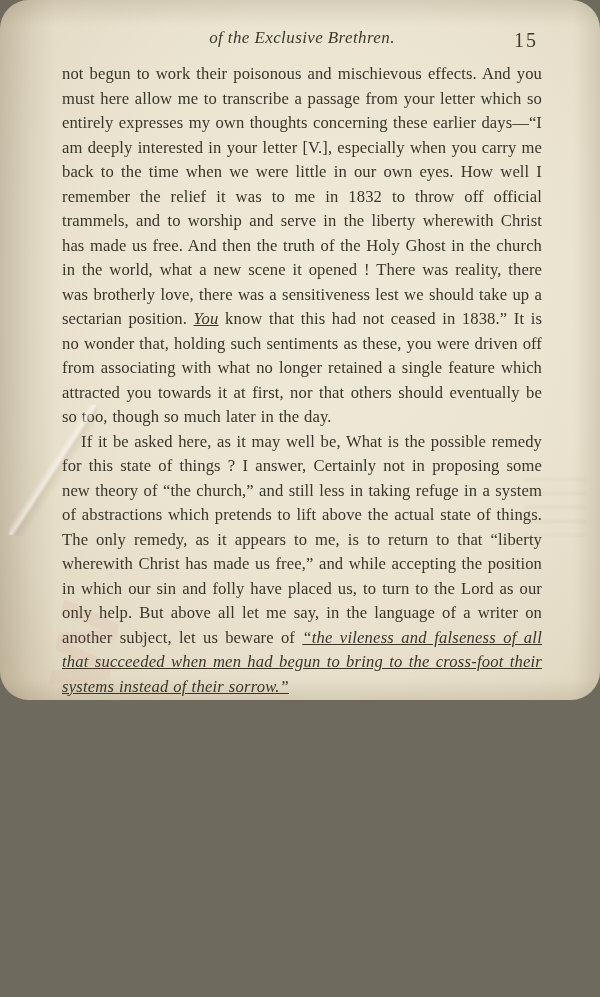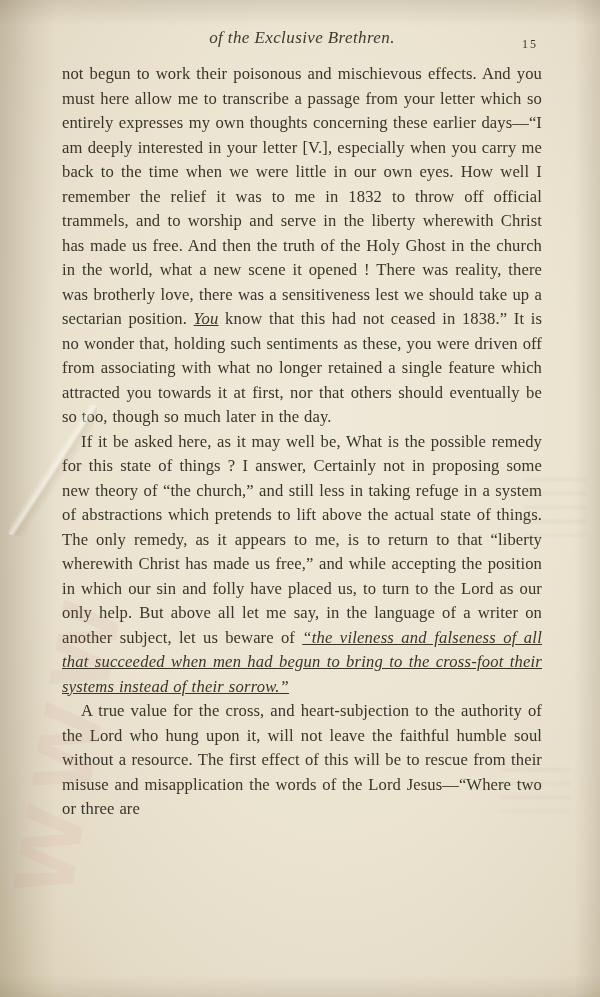--- a/index.html
+++ b/index.html
@@ -1,24 +1,25 @@
 <!DOCTYPE html>
 <html><head>
 <meta charset="utf-8">
 <style>
   html,body{margin:0;padding:0;background:#6f6a5e;}
   .page{
     position:relative;
-    width:600px;height:997px;
+    width:600px;height:700px;
     background:
       radial-gradient(ellipse at 55% 42%, #efe9d9 0%, #ebe4d1 50%, #e4dbc6 80%, #d9cfb4 100%);
     font-family:"Liberation Serif","DejaVu Serif",serif;
     color:#3a382c;
     overflow:hidden;
     box-sizing:border-box;
+    border-radius:29px;
   }
   
   .edge-left{position:absolute;left:0;top:0;bottom:0;width:56px;
     background:linear-gradient(90deg, rgba(88,72,44,.22), rgba(88,72,44,.08) 55%, rgba(88,72,44,0));pointer-events:none;}
   .edge-right{position:absolute;right:0;top:0;bottom:0;width:26px;
     background:linear-gradient(270deg, rgba(88,72,44,.14), rgba(88,72,44,0));pointer-events:none;}
   .edge-top{position:absolute;left:0;right:0;top:0;height:26px;
     background:linear-gradient(180deg, rgba(88,72,44,.14), rgba(88,72,44,0));pointer-events:none;}
   .edge-bottom{position:absolute;left:0;right:0;bottom:0;height:22px;
     background:linear-gradient(0deg, rgba(88,72,44,.12), rgba(88,72,44,0));pointer-events:none;}
@@ -46,22 +47,22 @@
   .ghost.g1{right:14px;top:478px;width:62px;height:58px;}
   .ghost.g2{right:30px;top:768px;width:70px;height:44px;}
 
   
   .header{position:absolute;top:28px;left:62px;right:58px;height:28px;}
   .running-title{
     display:block;text-align:center;
     font-style:italic;font-size:17px;letter-spacing:.4px;color:#3c3a2e;
   }
   .page-number{
-    position:absolute;right:4px;top:9px;
-    font-size:12px;letter-spacing:2px;color:#3c3a2e;
+    position:absolute;right:4px;top:1px;
+    font-size:20px;letter-spacing:2px;color:#3c3a2e;
   }
 
   
   .body-text{
     position:absolute;top:62px;left:62px;right:58px;bottom:30px;
     font-size:16.6px;line-height:24.5px;
     text-align:justify;
     letter-spacing:.1px;
     word-spacing:.6px;
     color:#38362a;

